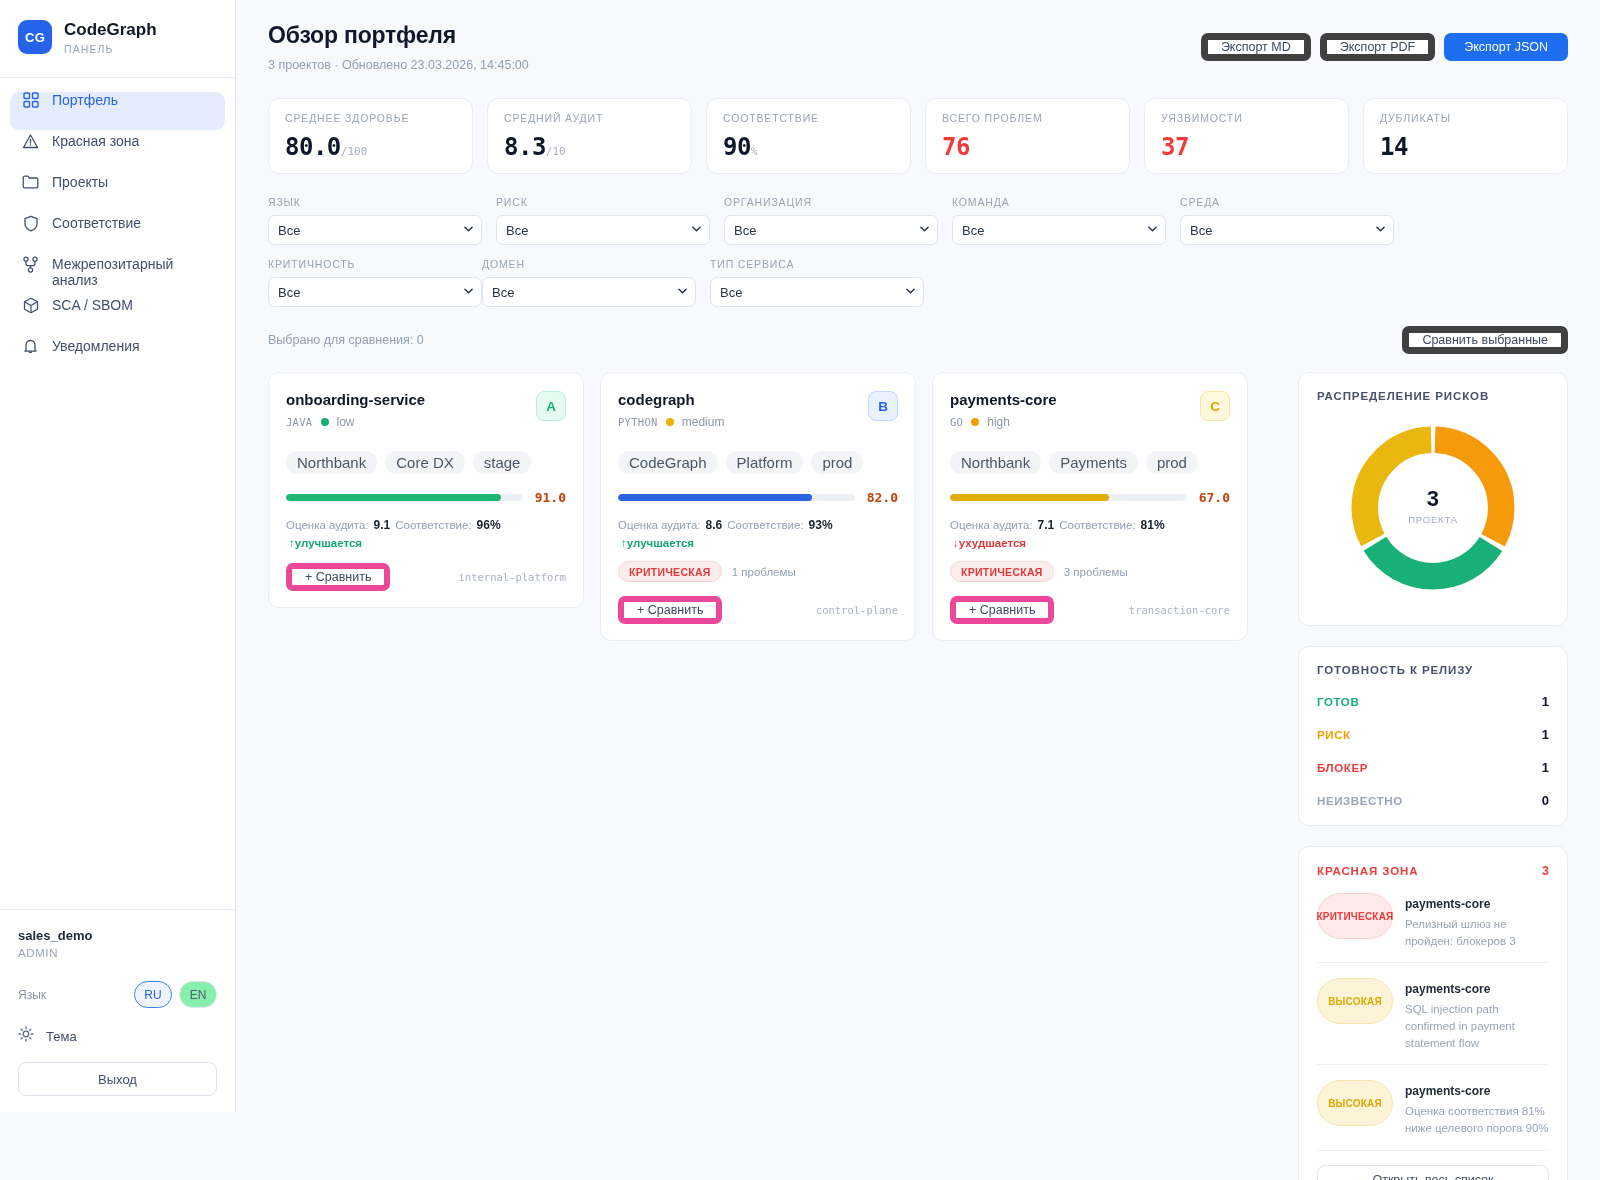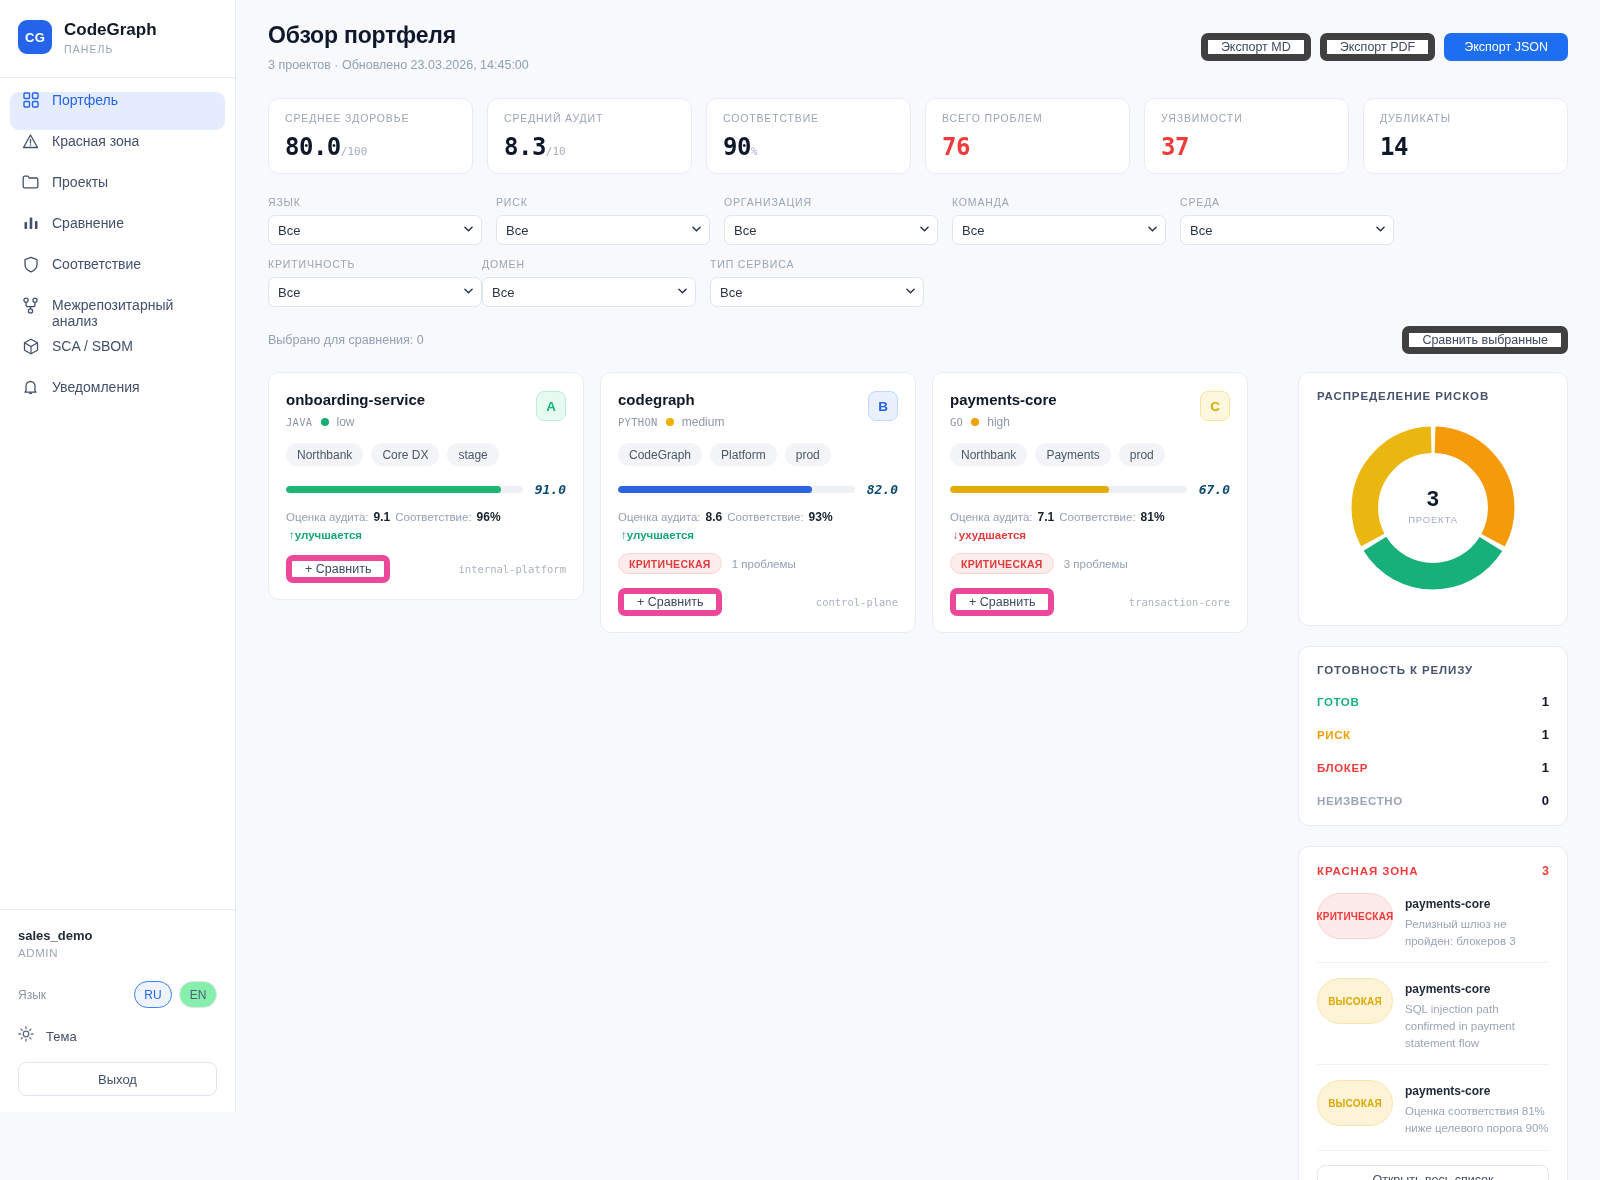--- a/index.html
+++ b/index.html
@@ -136,27 +136,27 @@
   .pdot { width: 8px; height: 8px; border-radius: 50%; }
   .prisk { font-size: 12px; color: #8d98a9; }
   .grade {
     margin-left: auto; width: 30px; height: 30px; border-radius: 8px;
     display: flex; align-items: center; justify-content: center;
     font-size: 13.5px; font-weight: bold; border: 1px solid;
   }
   .tags { display: flex; gap: 8px; margin-top: 14px; flex-wrap: wrap; }
   .tag {
     height: 23px; padding: 0 11px; border-radius: 12px;
-    background: #f2f4f8; font-size: 12px; color: #4b5768;
-    display: inline-flex; align-items: center;
+    background: #f2f4f8; font-size: 15px; color: #4b5768;
+    display: inline-flex; align-items: center; margin-top: 8px;
   }
   .bar-row { display: flex; align-items: center; gap: 12px; margin-top: 16px; }
   .bar { flex: 1; height: 7px; border-radius: 4px; background: #edf0f5; overflow: hidden; }
   .bar > i { display: block; height: 100%; border-radius: 4px; }
-  .bar-val { font-family: "DejaVu Sans Mono", monospace; font-size: 13px; font-weight: bold; color: #0c4a6e; font-style: italic; }
+  .bar-val { font-family: "DejaVu Sans Mono", monospace; font-size: 13px; font-weight: bold; color: #c2410c; }
   .stats { margin-top: 13px; font-size: 11.5px; color: #93a0b4; display: flex; align-items: baseline; gap: 5px; flex-wrap: wrap; }
   .stats b { color: #18222f; font-size: 12px; }
   .trend { font-size: 11.5px; font-weight: bold; margin-left: 3px; }
   .trend.up { color: #17a673; }
   .trend.down { color: #e23a3a; }
   .issues { margin-top: 12px; display: flex; align-items: center; gap: 10px; }
   .sev-pill {
     height: 21px; padding: 0 10px; border-radius: 11px;
     font-size: 10.5px; font-weight: bold; letter-spacing: .3px;
     display: inline-flex; align-items: center;
@@ -243,30 +243,20 @@
           </span>
         <span>Красная зона</span>
       </div>
       <div class="nav-item">
         <span class="ic">
             <svg width="17" height="16" viewBox="0 0 17 16">
               <path d="M1.2 3.6a1.4 1.4 0 0 1 1.4-1.4h3.3l1.5 1.8h7a1.4 1.4 0 0 1 1.4 1.4v7a1.4 1.4 0 0 1-1.4 1.4H2.6a1.4 1.4 0 0 1-1.4-1.4z" fill="none" stroke="currentColor" stroke-width="1.3" stroke-linejoin="round"></path>
             </svg>
           </span>
         <span>Проекты</span>
-      </div>
-      <div class="nav-item">
-        <span class="ic">
-            <svg width="16" height="16" viewBox="0 0 16 16">
-              <rect x="1.5" y="7" width="2.6" height="7" rx="0.8" fill="currentColor"></rect>
-              <rect x="6.7" y="2.5" width="2.6" height="11.5" rx="0.8" fill="currentColor"></rect>
-              <rect x="11.9" y="6" width="2.6" height="8" rx="0.8" fill="currentColor"></rect>
-            </svg>
-          </span>
-        <span>Сравнение</span>
       </div>
       <div class="nav-item">
         <span class="ic">
             <svg width="16" height="17" viewBox="0 0 16 17">
               <path d="M8 1.3 14 3.6v5c0 3.6-2.4 6-6 7.2-3.6-1.2-6-3.6-6-7.2v-5z" fill="none" stroke="currentColor" stroke-width="1.3" stroke-linejoin="round"></path>
             </svg>
           </span>
         <span>Соответствие</span>
       </div>
       <div class="nav-item">

